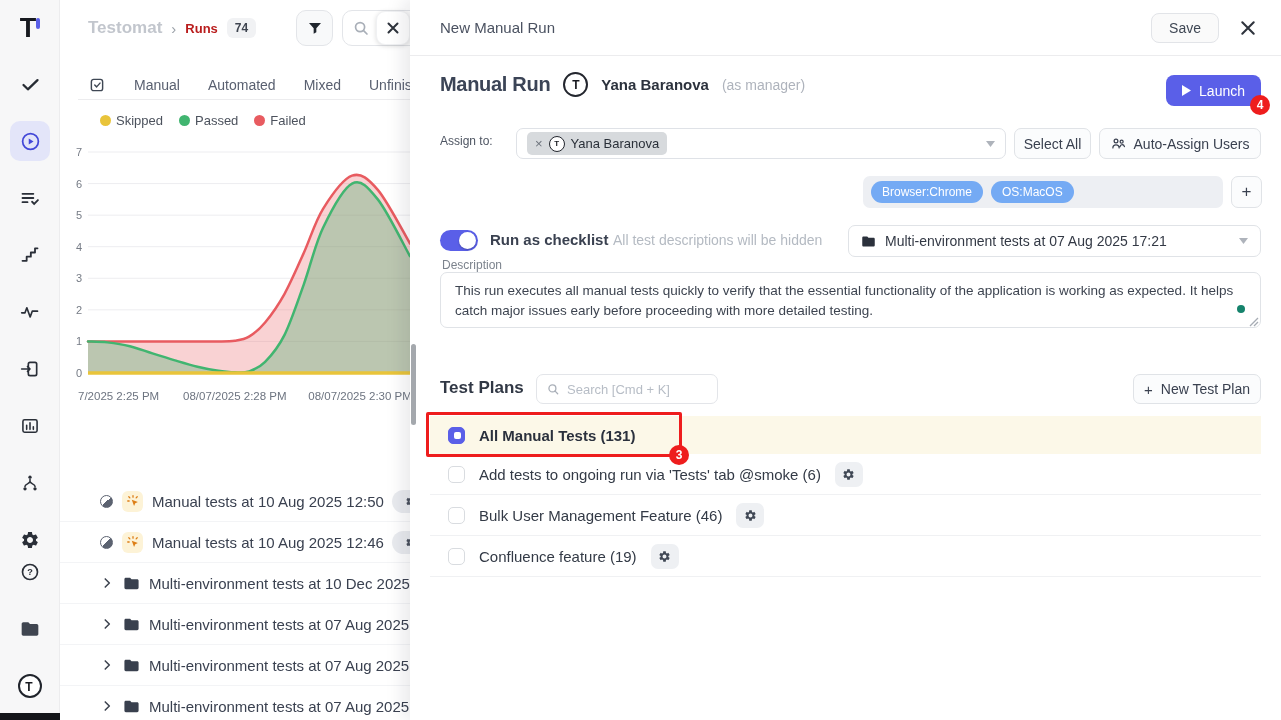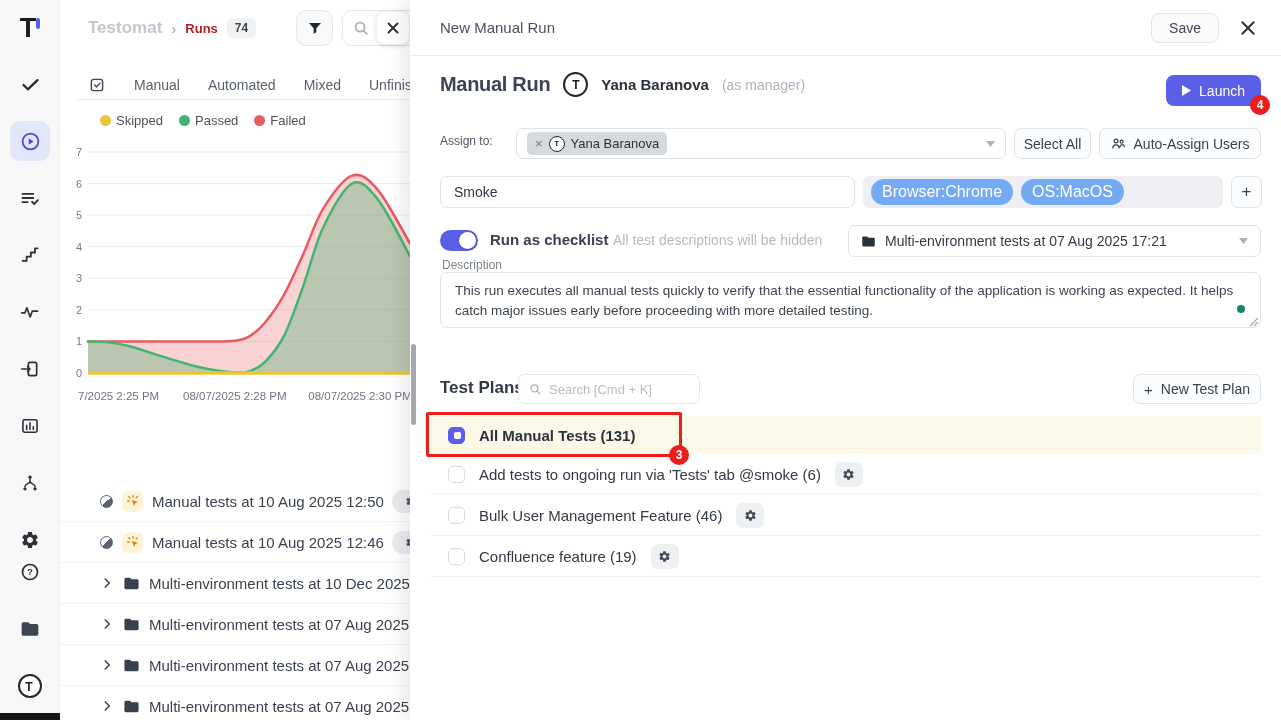--- a/index.html
+++ b/index.html
@@ -72,37 +72,37 @@
   .chip-x { font-size:13px; color:#6d737c; line-height:1; }
   .chip .avatar { width:16px; height:16px; border-width:1.5px; font-size:8px; }
   .chip-name { font-size:13px; color:#2a3039; }
   .caret { margin-left:auto; display:flex; }
   .btn-light { border:1px solid #e0e3e7; border-radius:7px; background:#fbfcfd; font-size:14px; color:#3a4150; display:flex; align-items:center; justify-content:center; gap:8px; font-family:inherit; }
   .select-all { position:absolute; left:604px; top:128px; width:77px; height:31px; }
   .auto-assign { position:absolute; left:689px; top:128px; width:162px; height:31px; }
 
   .smoke-input { position:absolute; left:30px; top:176px; width:415px; height:32px; border:1px solid #e0e3e7; border-radius:7px; padding:0 13px; font-size:14px; color:#2f3542; font-family:inherit; }
   .tags-box { position:absolute; left:453px; top:176px; width:360px; height:32px; background:#edeff3; border-radius:7px; display:flex; align-items:center; padding:0 8px; gap:8px; }
-  .tag-pill { background:#74aaf4; color:#fff; font-size:16px; border-radius:20px; padding:4px 11px; }
+  .tag-pill { background:#74aaf4; color:#fff; font-size:12px; border-radius:20px; padding:4px 11px; }
   .plus-btn { position:absolute; left:821px; top:176px; width:31px; height:32px; font-size:17px; color:#3a4150; }
 
   .toggle { position:absolute; left:30px; top:230px; width:38px; height:21px; background:#5a5fe8; border-radius:11px; }
   .knob { position:absolute; right:2px; top:2px; width:17px; height:17px; border-radius:50%; background:#fff; box-shadow:0 1px 2px rgba(0,0,0,.25); }
   .chk-lbl { position:absolute; left:80px; top:231px; font-size:15px; font-weight:600; color:#3a4150; }
   .chk-hint { position:absolute; left:203px; top:232px; font-size:14px; color:#b4bac2; }
   .folder-select { position:absolute; left:438px; top:225px; width:413px; height:32px; border:1px solid #e0e3e7; border-radius:7px; background:#fff; display:flex; align-items:center; gap:9px; padding:0 12px; }
   .folder-select .val { font-size:14px; color:#333945; }
 
   .desc-lbl { position:absolute; left:32px; top:258px; font-size:12px; color:#7c838d; }
   .desc-area { position:absolute; left:30px; top:272px; width:821px; height:56px; border:1px solid #e0e3e7; border-radius:7px; padding:8px 14px; font-size:13.5px; line-height:1.5; color:#3d4450; font-family:inherit; resize:none; overflow:hidden; }
   .green-dot { position:absolute; left:827px; top:305px; width:8px; height:8px; border-radius:50%; background:#15836c; }
   .resize-h { position:absolute; left:839px; top:317px; color:#a6acb4; display:flex; }
 
   .tp-title { position:absolute; left:30px; top:378px; font-size:17px; font-weight:700; color:#313845; }
-  .tp-search { position:absolute; left:108px; top:374px; width:182px; height:30px; border:1px solid #e3e5e9; border-radius:7px; display:flex; align-items:center; padding-left:10px; gap:7px; background:#fff; }
+  .tp-search { position:absolute; left:126px; top:374px; width:182px; height:30px; border:1px solid #e3e5e9; border-radius:7px; display:flex; align-items:center; padding-left:10px; gap:7px; background:#fff; }
   .tp-search input { border:none; outline:none; width:130px; font-size:13px; font-family:inherit; color:#2f3542; }
   .tp-search input::placeholder { color:#b7bdc6; }
   .new-plan-btn { position:absolute; left:723px; top:374px; width:128px; height:30px; }
   .new-plan-plus { font-size:15px; color:#3a4150; }
 
   .plans-list { position:absolute; left:20px; top:416px; width:831px; }
   .plan-row { position:relative; display:flex; align-items:center; height:41px; padding-left:18px; gap:14px; border-bottom:1px solid #f0f1f3; }
   .plan-row.highlighted { height:38px; background:#fcf8e8; border-bottom:none; }
   .plan-row .plbl { font-size:15px; font-weight:400; color:#333a46; }
   .plan-row.highlighted .plbl { font-weight:700; color:#2b313d; }
@@ -475,21 +475,20 @@
       <span>
           <svg width="15" height="15" viewBox="0 0 24 24" fill="none" stroke="#3a4150" stroke-width="2" stroke-linecap="round">
             <circle cx="8" cy="8" r="3"></circle>
             <circle cx="17" cy="9" r="2.4"></circle>
             <path d="M3 19c0-3 2.2-5 5-5s5 2 5 5M14.5 17c.4-2 1.7-3.2 3.5-3.2 1.9 0 3 1.2 3.5 3.2"></path>
           </svg>
         </span>
       <span>Auto-Assign Users</span>
     </button>
 
-    <input class="smoke-input" value="Smoke" style="">
     <div class="tags-box">
       <span class="tag-pill">Browser:Chrome</span>
       <span class="tag-pill">OS:MacOS</span>
     </div>
     <button class="btn-light plus-btn">+</button>
 
     <div class="toggle">
         <span class="knob"></span>
       </div>
     <span class="chk-lbl">Run as checklist</span>

